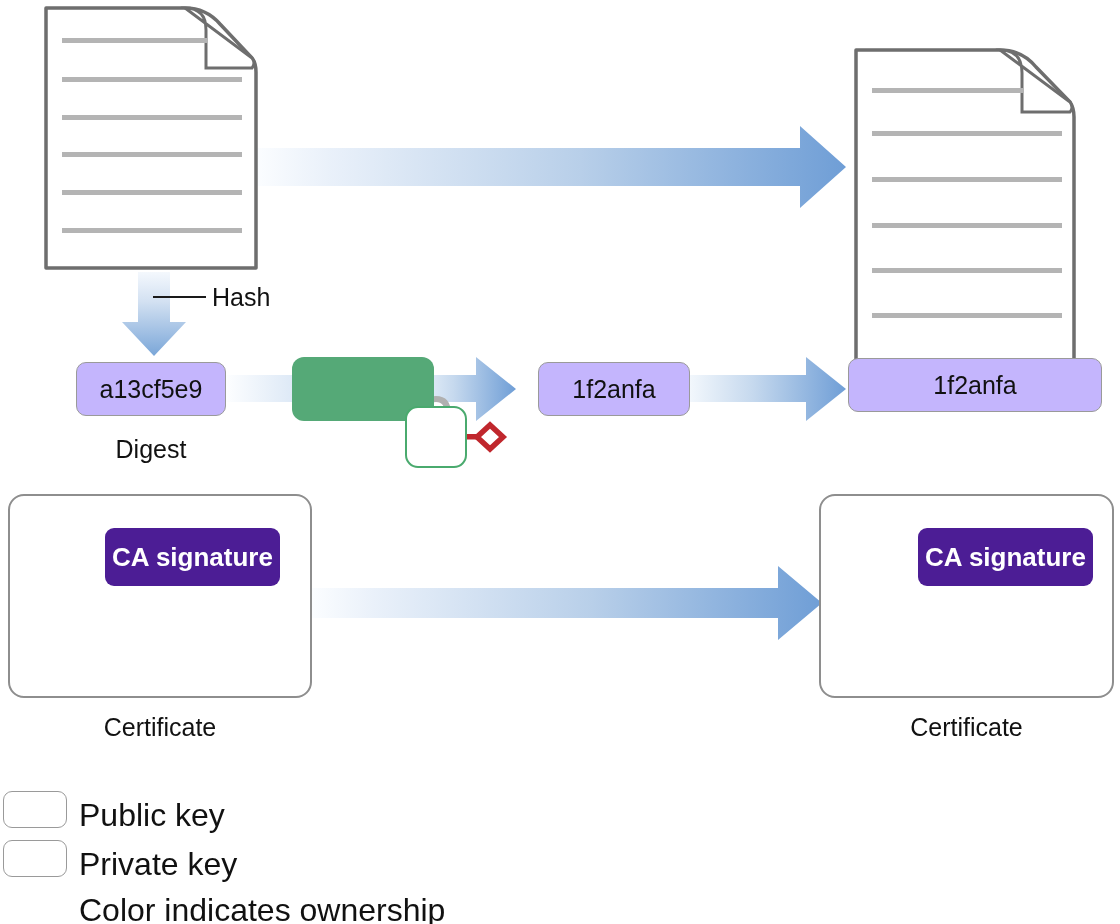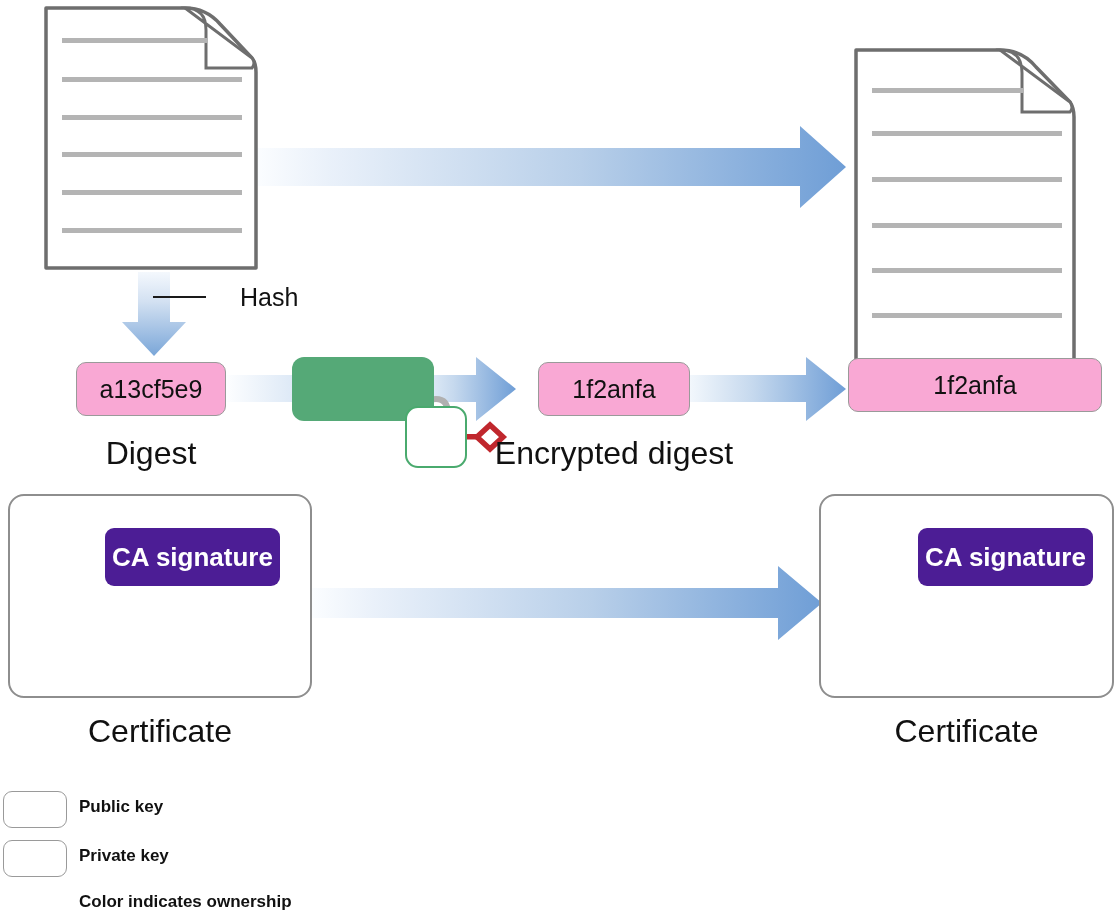--- a/index.html
+++ b/index.html
@@ -15,35 +15,35 @@
     width: 1120px;
     height: 924px;
     background: #ffffff;
     overflow: hidden;
   }
   .abs { position: absolute; }
 
   
   .valbox {
     position: absolute;
-    background: #f9a8d4;
+    background: #c4b5fd;
     border: 1px solid #9a9a9a;
     border-radius: 10px;
     display: flex;
     align-items: center;
     justify-content: center;
     color: #111111;
     box-sizing: border-box;
   }
   .valbox-text { font-size: 25px; letter-spacing: 0px; }
 
   
   .caption {
     position: absolute;
-    font-size: 32px;
+    font-size: 25px;
     color: #111111;
     text-align: center;
     white-space: nowrap;
   }
 
   
   .green-block {
     position: absolute;
     background: #55a977;
     border-radius: 12px;
@@ -82,24 +82,23 @@
   
   .legend-chip {
     position: absolute;
     border: 1.5px solid #9a9a9a;
     border-radius: 9px;
     background: #ffffff;
     box-sizing: border-box;
   }
   .legend-label {
     position: absolute;
-    font-size: 17px;
+    font-size: 32px;
     color: #111111;
     white-space: nowrap;
-    font-weight: bold;
   }
 
   
   .leader-line {
     position: absolute;
     height: 2px;
     background: #1a1a1a;
   }
   .hash-label {
     position: absolute;
@@ -233,35 +232,34 @@
       <path d="M 20 848 L 30 858 L 20 868 L 10 858 Z" fill="none" stroke-width="5"></path>
       <rect x="30" y="855" width="10" height="4.5" stroke="none"></rect>
       <rect x="42" y="855" width="4" height="4.5" stroke="none"></rect>
       <rect x="49" y="855" width="11" height="4.5" stroke="none"></rect>
       <rect x="49" y="855" width="4.5" height="13" stroke="none"></rect>
       <rect x="56" y="855" width="4" height="8" stroke="none"></rect>
     </g>
   </svg>
 
   <div class="leader-line" style="left:153px; top:296px; width:53px;"></div>
-  <div class="hash-label" style="left:212px; top:283px;margin-left:28px;">Hash</div>
+  <div class="hash-label" style="left:212px; top:283px;">Hash</div>
 
   <div class="green-block" style="left:292px; top:357px; width:142px; height:64px;"></div>
 
   <div class="lock-badge" style="left:405px; top:406px; width:62px; height:62px;"></div>
 
   <div class="valbox" style="left:76px; top:362px; width:150px; height:54px;">
     <span class="valbox-text">a13cf5e9</span>
   </div>
   <div class="caption" style="left:76px; top:435px; width:150px;">Digest</div>
 
   <div class="valbox" style="left:538px; top:362px; width:152px; height:54px;">
     <span class="valbox-text">1f2anfa</span>
   </div>
-  <div class="caption" style="left:494px; top:435px; width:240px;">Encrypted digest</div>
 
   <div class="valbox" style="left:848px; top:358px; width:254px; height:54px;">
     <span class="valbox-text">1f2anfa</span>
   </div>
 
   <div class="cert-card" style="left:8px; top:494px; width:304px; height:204px;"></div>
   <div class="ca-sig" style="left:105px; top:528px; width:175px; height:58px;">CA signature</div>
   <div class="caption" style="left:8px; top:713px; width:304px;">Certificate</div>
 
   <div class="cert-card" style="left:819px; top:494px; width:295px; height:204px;"></div>

